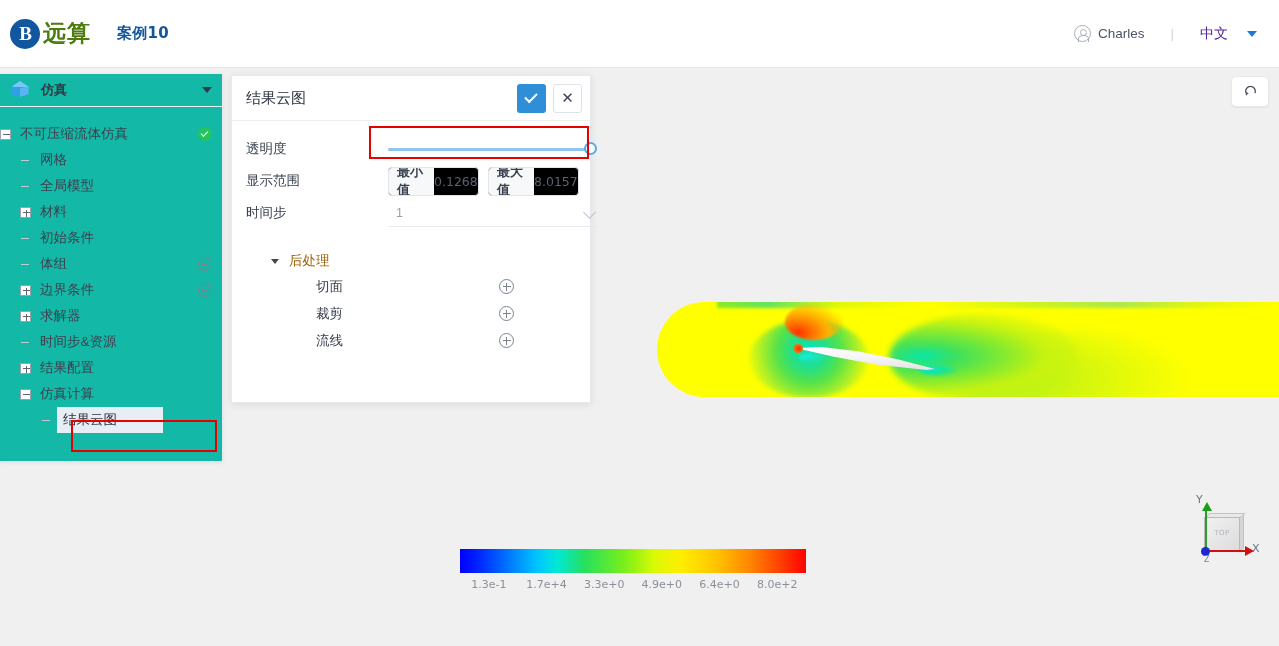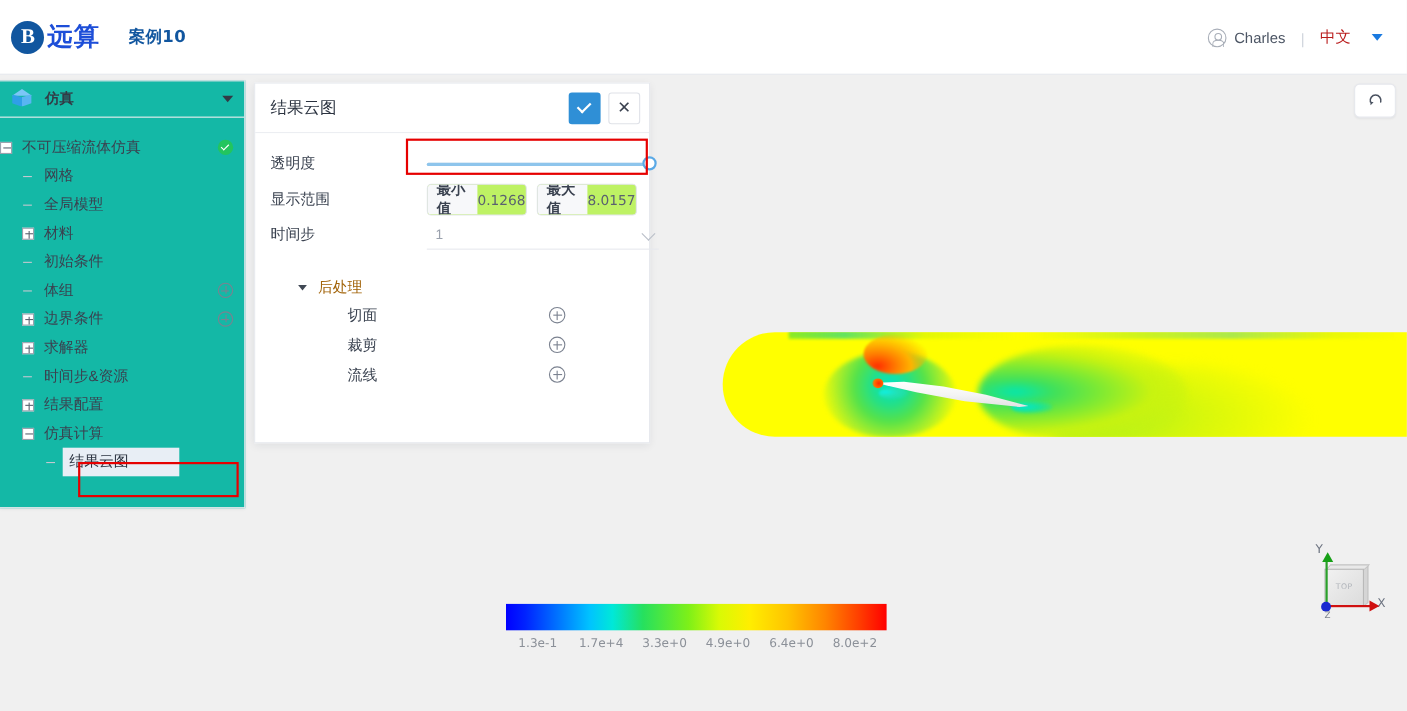--- a/index.html
+++ b/index.html
@@ -34,39 +34,39 @@
   .logo-word {
     margin-left: 3px; color: #11569f;
     font: 700 23px "DejaVu Sans", sans-serif; letter-spacing: 1px;
   }
   .case-title {
     margin-left: 26px; color: #11569f;
     font: 700 15px "DejaVu Sans", sans-serif; letter-spacing: .3px;
   }
   #header-right {
     margin-left: auto; margin-right: 22px;
-    display: flex; align-items: flex-end; color: #6f7785; font-size: 13.5px;
+    display: flex; align-items: center; color: #6f7785; font-size: 13.5px; gap: 12px;
   }
   .user-chip { display: flex; align-items: center; gap: 7px; }
   .avatar-ring {
     width: 17px; height: 17px; border-radius: 50%;
     border: 1.2px solid #a8aeb8; position: relative;
   }
   .avatar-ring::before {
     content:""; position:absolute; left:5.2px; top:3px;
     width:5px; height:5px; border-radius:50%; border:1.2px solid #a8aeb8;
   }
   .avatar-ring::after {
     content:""; position:absolute; left:3.1px; top:9.4px;
     width:9px; height:6px; border-radius:50% 50% 0 0; border:1.2px solid #a8aeb8;
     border-bottom:none;
   }
   .user-name { color:#4c5564; font-size:13.5px; }
   .hdr-divider { margin:0 14px; color:#cfd4dc; }
-  .lang-label { color:#b91c1c; font-size:14px; font-family:"DejaVu Sans",sans-serif; }
+  .lang-label { color:#4c1d95; font-size:14px; font-family:"DejaVu Sans",sans-serif; }
   .caret-blue {
     margin-left: 12px; width: 0; height: 0;
     border-left: 5.5px solid transparent; border-right: 5.5px solid transparent;
     border-top: 6.5px solid #1a7ae0;
   }
 
   
   #tree-panel {
     position: absolute; left: 0; top: 73px; width: 223px; height: 389px;
     background: #14b8a6; border: 1px solid #e7e9ee; border-left: none;
@@ -217,21 +217,21 @@
     background: #8ec5ec; border-radius: 2px;
   }
   .slider-knob {
     position: absolute; top: 3px; width: 13px; height: 13px; border-radius: 50%;
     background: #fff; border: 2px solid #5aa9e6; cursor: pointer;
   }
 
   .range-group { display: flex; align-items: center; gap: 9px; }
   .rng-field {
     height: 29px; display: flex; align-items: stretch;
-    border: 1px solid #e2e5ea; border-radius: 4px; overflow: hidden; background:#bef264;
+    border: 1px solid #e2e5ea; border-radius: 4px; overflow: hidden; background:#000000;
   }
   .rng-tag {
     background: #f7f8fa; color: #3a4250; font-size: 13px; font-weight: 700;
     display: flex; align-items: center; padding: 0 8px;
   }
   .rng-val {
     width: 60px; display: flex; align-items: center; justify-content: center;
     font-size: 12.5px; color: #5a6170; font-family: "DejaVu Sans", sans-serif;
     overflow: hidden; white-space: nowrap;
   }
@@ -408,21 +408,21 @@
 </head>
 <body>
 
 <div id="app">
 
   <div id="header">
     <div id="brand">
       <div class="logo-mark">
         <span class="lg-b">B</span>
       </div>
-      <span class="logo-word" style="color: #1d4ed8;">远算</span>
+      <span class="logo-word" style="color: #4d7c0f;">远算</span>
       <span class="case-title" style="color: rgb(17, 86, 159);">案例10</span>
     </div>
     <div id="header-right">
       <div class="user-chip">
         <span class="avatar-ring"></span>
         <span class="user-name">Charles</span>
       </div>
       <span class="hdr-divider">|</span>
       <div class="user-chip">
         <span class="lang-label">中文</span>

